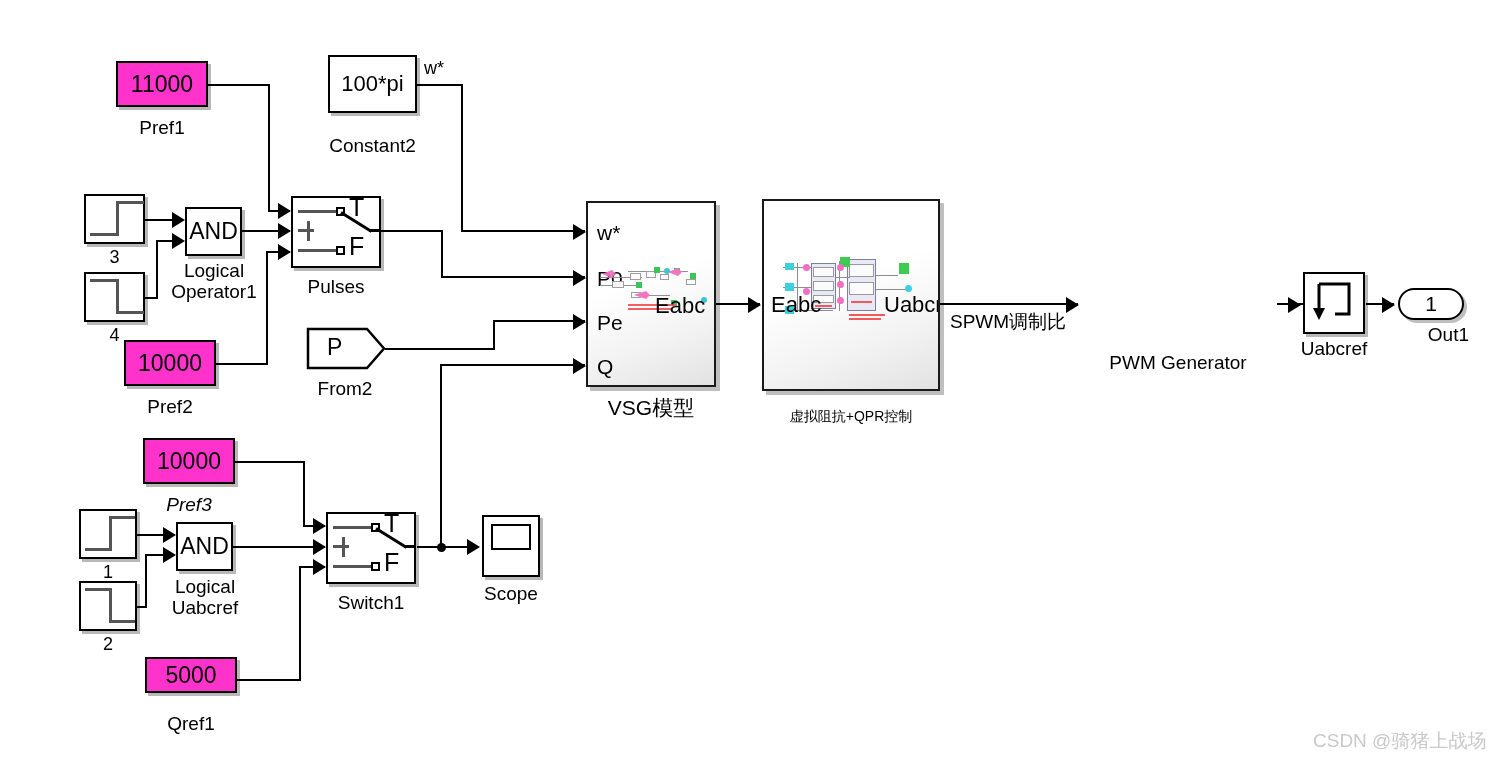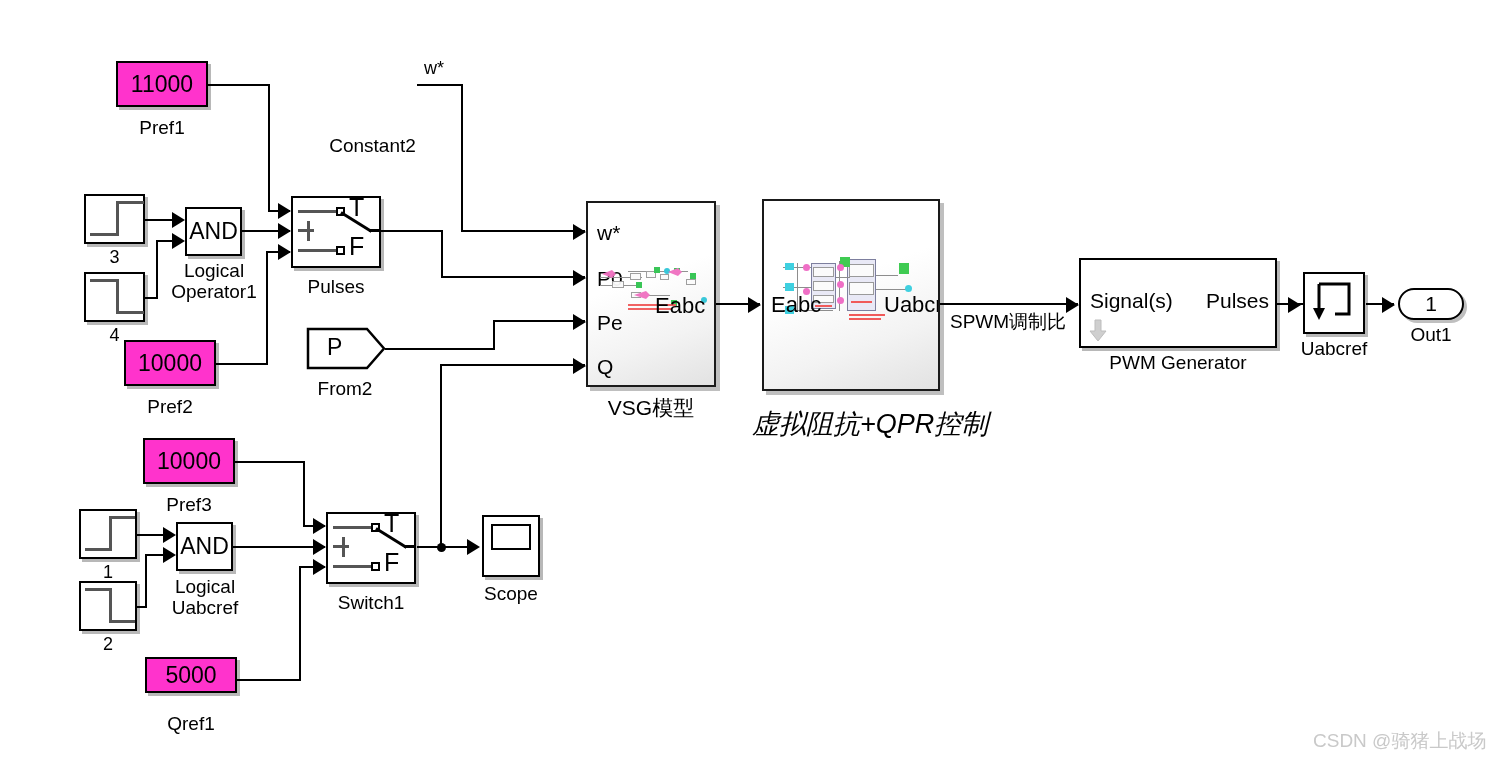--- a/index.html
+++ b/index.html
@@ -254,20 +254,23 @@
   <div class="arrow" style="left:1288px; top:297px;"></div>
 
   <div class="wire wh" style="left:1366px; top:303px; width:28px;"></div>
   <div class="arrow" style="left:1382px; top:297px;"></div>
 
   <div class="blk const" style="left:116px; top:61px; width:92px; height:46px;">
     <span>11000</span>
   </div>
   <div class="blk-label" style="left:96px; top:117px; width:132px;">Pref1</div>
 
+  <div class="blk" style="left:328px; top:55px; width:89px; height:58px; display:flex; align-items:center; justify-content:center; font-size:22px;">
+    <span>100*pi</span>
+  </div>
   <div class="blk-label" style="left:305px; top:123px; width:135px;margin-top:12px;">Constant2</div>
   <div class="sigtext" style="left:424px; top:58px;">w*</div>
 
   <div class="blk stepblk" style="left:84px; top:194px; width:61px; height:50px;">
     <div class="step-seg" style="left:4px; top:37px; width:28px; height:3px;"></div>
     <div class="step-seg" style="left:30px; top:5px; width:3px; height:35px;"></div>
     <div class="step-seg" style="left:30px; top:5px; width:28px; height:3px;"></div>
   </div>
   <div class="blk-label" style="left:84px; top:247px; width:61px; font-size:18px;">3</div>
 
@@ -309,21 +312,21 @@
     <svg width="82" height="45" viewBox="0 0 82 45">
       <path d="M3,3 L62,3 L79,22.5 L62,42 L3,42 Z" fill="#ffffff" stroke="#000000" stroke-width="2.5"></path>
     </svg>
     <div class="from-text" style="left:22px; top:8px;">P</div>
   </div>
   <div class="blk-label" style="left:290px; top:378px; width:110px;">From2</div>
 
   <div class="blk const" style="left:143px; top:438px; width:92px; height:46px;">
     <span>10000</span>
   </div>
-  <div class="blk-label" style="left:123px; top:494px; width:132px;">Pref3</div>
+  <div class="blk-label" style="left:123px; top:494px; width:132px;font-style:italic;">Pref3</div>
 
   <div class="blk stepblk" style="left:79px; top:509px; width:58px; height:50px;">
     <div class="step-seg" style="left:4px; top:37px; width:26px; height:3px;"></div>
     <div class="step-seg" style="left:28px; top:5px; width:3px; height:35px;"></div>
     <div class="step-seg" style="left:28px; top:5px; width:26px; height:3px;"></div>
   </div>
   <div class="blk-label" style="left:79px; top:562px; width:58px; font-size:18px;">1</div>
 
   <div class="blk stepblk" style="left:79px; top:581px; width:58px; height:50px;">
     <div class="step-seg" style="left:4px; top:5px; width:26px; height:3px;"></div>
@@ -430,41 +433,34 @@
       <div class="t-sq" style="left:63px; top:0px; width:10px; height:10px; background:#3fcb52;"></div>
       <div class="t-sq" style="left:122px; top:6px; width:10px; height:11px; background:#3fcb52;"></div>
       <div class="t-dot" style="left:26px; top:7px; width:7px; height:7px; background:#ef6fc6;"></div>
       <div class="t-dot" style="left:26px; top:31px; width:7px; height:7px; background:#ef6fc6;"></div>
       <div class="t-dot" style="left:60px; top:7px; width:7px; height:7px; background:#ef6fc6;"></div>
       <div class="t-dot" style="left:60px; top:24px; width:7px; height:7px; background:#ef6fc6;"></div>
       <div class="t-dot" style="left:60px; top:40px; width:7px; height:7px; background:#ef6fc6;"></div>
       <div class="t-dot" style="left:128px; top:28px; width:7px; height:7px; background:#3fd0e0;"></div>
     </div>
   </div>
-  <div class="blk-label" style="left:752px; top:409px; width:198px; font-size:27px;font-style:italic;">虚拟阻抗+QPR控制</div>
+  <div class="blk-label" style="left:752px; top:409px; width:198px; font-size:14px;">虚拟阻抗+QPR控制</div>
 
   <div class="sigtext" style="left:950px; top:309px; font-size:19px;">SPWM调制比</div>
 
-  <div class="blk" style="left:1079px; top:258px; width:198px; height:90px;">
-    <div class="pwm-port" style="left:9px; top:29px;">Signal(s)</div>
-    <div class="pwm-port" style="left:125px; top:29px;">Pulses</div>
-    <svg width="20" height="26" style="position:absolute; left:8px; top:58px;">
-      <path d="M6,2 L12,2 L12,13 L17,13 L9,23 L1,13 L6,13 Z" fill="#cfcfcf" stroke="#bdbdbd" stroke-width="1"></path>
-    </svg>
-  </div>
   <div class="blk-label" style="left:1079px; top:352px; width:198px;">PWM Generator</div>
 
   <div class="blk" style="left:1303px; top:272px; width:62px; height:62px;">
     <svg width="58" height="58" style="position:absolute; left:0; top:0;">
       <path d="M14,10 L14,38 M14,10 L44,10 L44,40 L30,40" stroke="#000" stroke-width="3" fill="none"></path>
       <path d="M14,46 L8,34 L20,34 Z" fill="#000"></path>
     </svg>
   </div>
   <div class="blk-label" style="left:1288px; top:338px; width:92px;">Uabcref</div>
 
   <div class="outport" style="left:1398px; top:288px; width:66px; height:32px;">
     <span>1</span>
   </div>
-  <div class="blk-label" style="left:1393px; top:324px; width:76px;">Out1</div>
+  <div class="blk-label" style="left:1393px; top:324px; width:76px;text-align:right;">Out1</div>
 
   <div class="watermark" style="left:1313px; top:728px;">CSDN @骑猪上战场</div>
 
 </div>
 
 </body></html>

